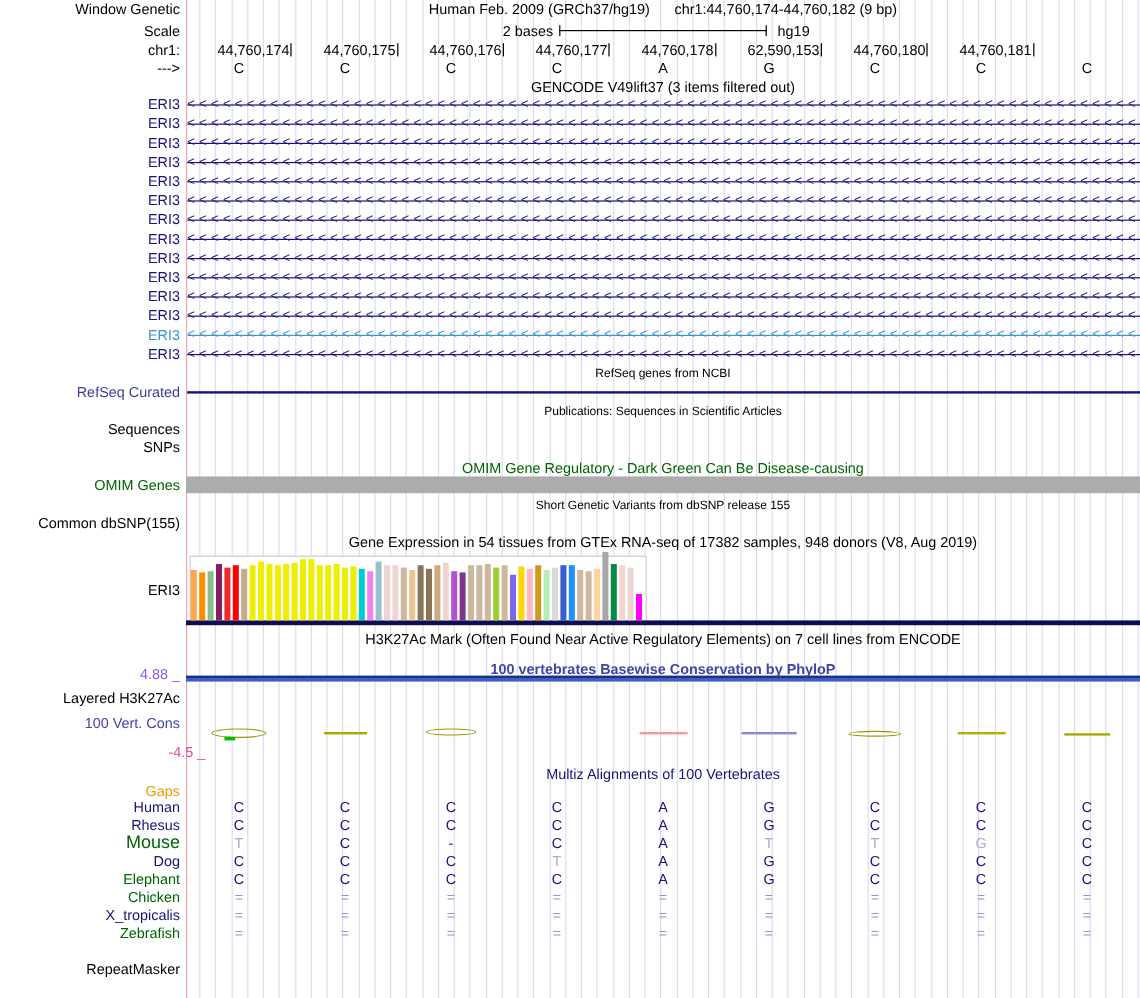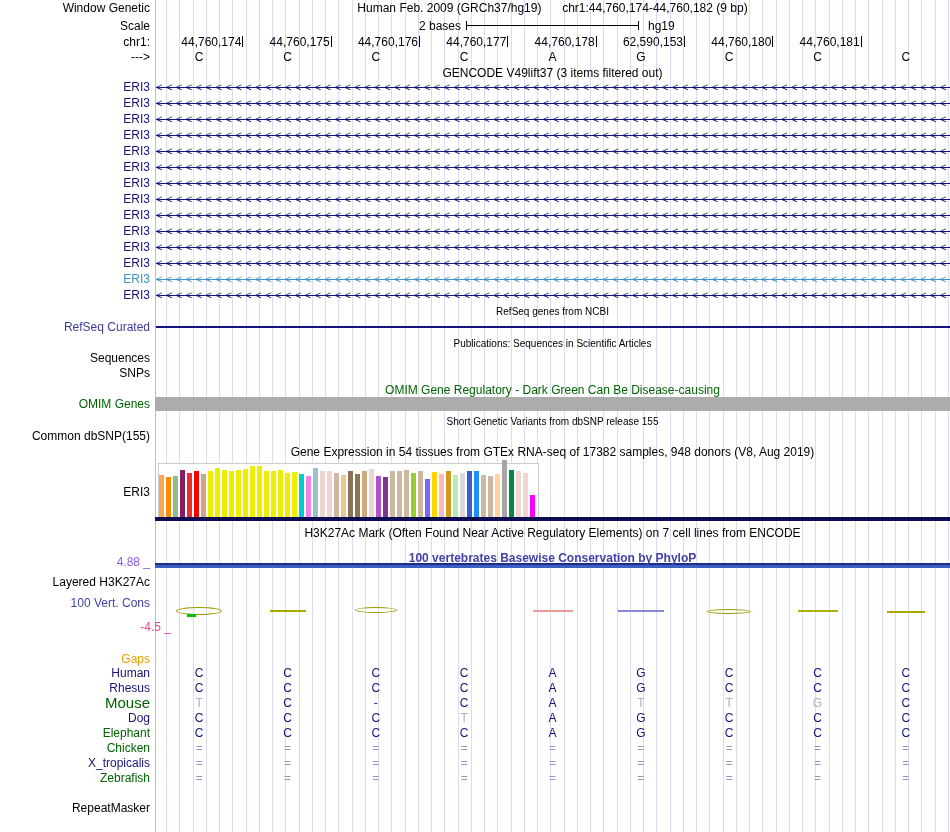--- a/index.html
+++ b/index.html
@@ -62,20 +62,21 @@
   <div class="ctr z1" style="top:526px;">H3K27Ac Mark (Often Found Near Active Regulatory Elements) on 7 cell lines from ENCODE</div>
   <div class="lbl z1" style="top:540px;margin-top:35px;">Layered H3K27Ac</div>
   <div class="abs z1" style="left:155px;top:563px;width:795px;height:2px;background:#1A2F86;"></div>
   <div class="abs z1" style="left:155px;top:565px;width:795px;height:3px;background:#3D5FC4;"></div>
 
   <div class="lbl z1" style="top:555px;color:#8b5cf6;">4.88 _</div>
   <div class="ctr z1" style="top:551px;color:#4242A8;font-weight:bold;">100 vertebrates Basewise Conservation by PhyloP</div>
   <div class="lbl z1" style="top:596px;color:#4242A8;">100 Vert. Cons</div>
   <div class="lbl z1" style="top:620px;color:#ec4899;margin-left:21px;">-4.5 _</div>
 
+  <div class="ctr z1" style="top:638px;color:#14147A;">Multiz Alignments of 100 Vertebrates</div>
   <div class="lbl z1" style="top:652px;color:#EE9C00;">Gaps</div>
 
   <div class="lbl z1" style="top:801px;">RepeatMasker</div>
 
 <div style="position: absolute; left: 166px; top: 0px; width: 1px; height: 832px; background: rgb(219, 219, 242); z-index: 0;"></div>
     <div style="position: absolute; left: 179.25px; top: 0px; width: 1px; height: 832px; background: rgb(219, 219, 242); z-index: 0;"></div>
     <div style="position: absolute; left: 192.5px; top: 0px; width: 1px; height: 832px; background: rgb(219, 219, 242); z-index: 0;"></div>
     <div style="position: absolute; left: 205.75px; top: 0px; width: 1px; height: 832px; background: rgb(219, 219, 242); z-index: 0;"></div>
     <div style="position: absolute; left: 219px; top: 0px; width: 1px; height: 832px; background: rgb(219, 219, 242); z-index: 0;"></div>
     <div style="position: absolute; left: 232.25px; top: 0px; width: 1px; height: 832px; background: rgb(219, 219, 242); z-index: 0;"></div>

